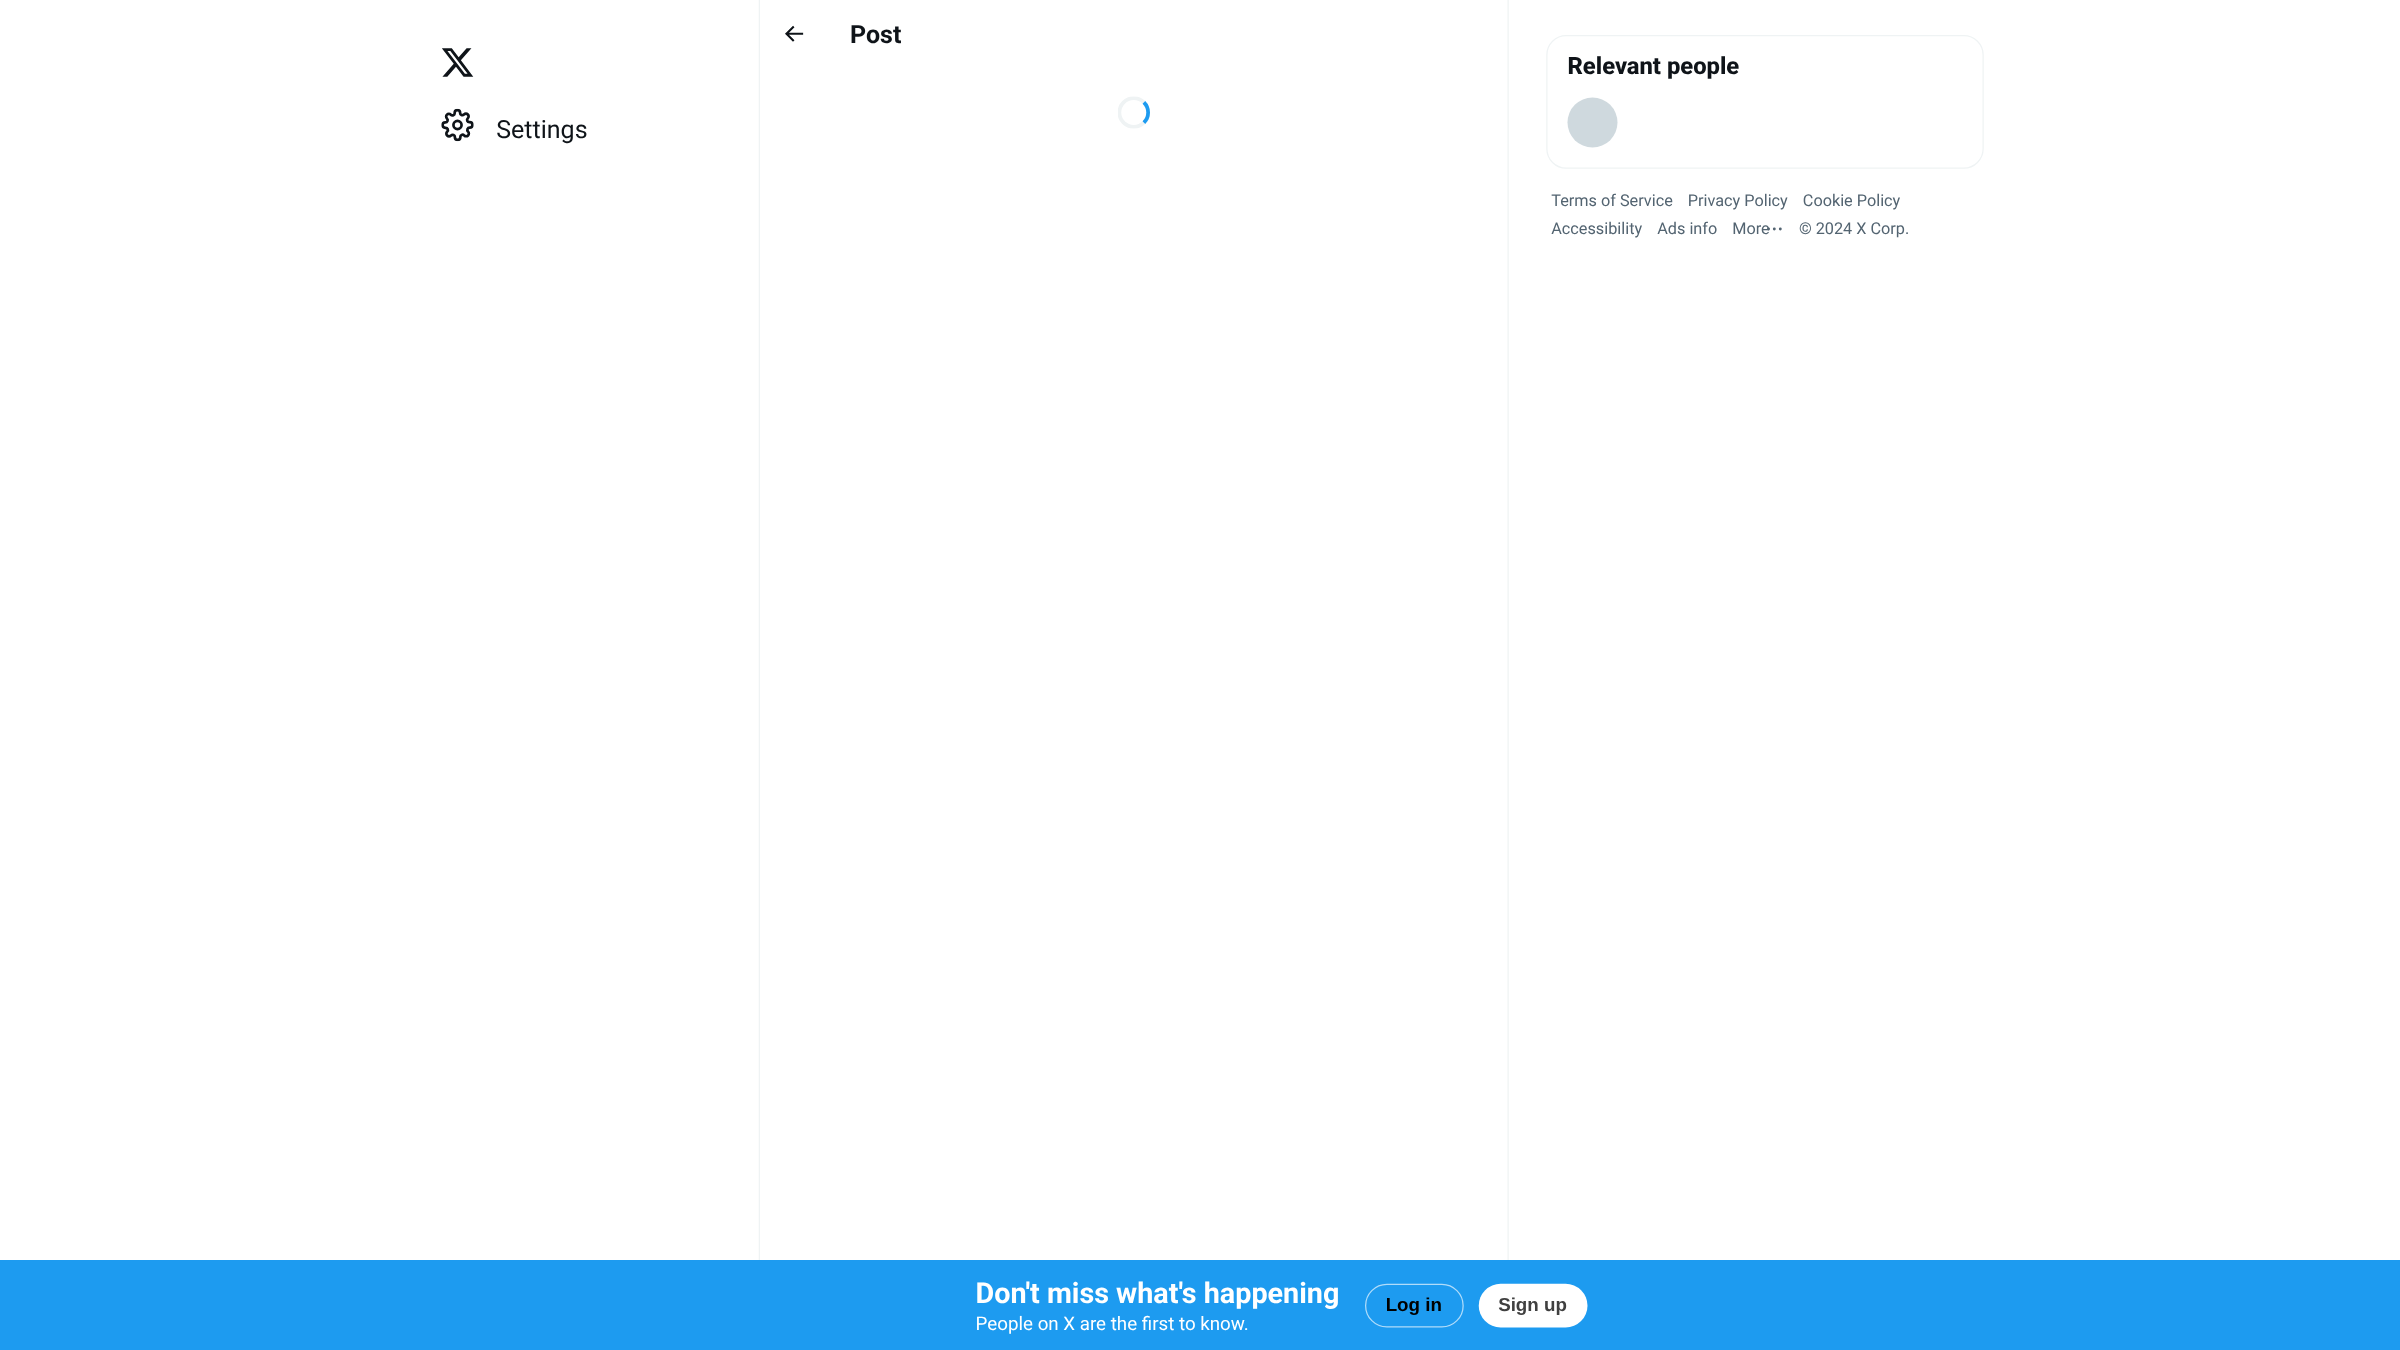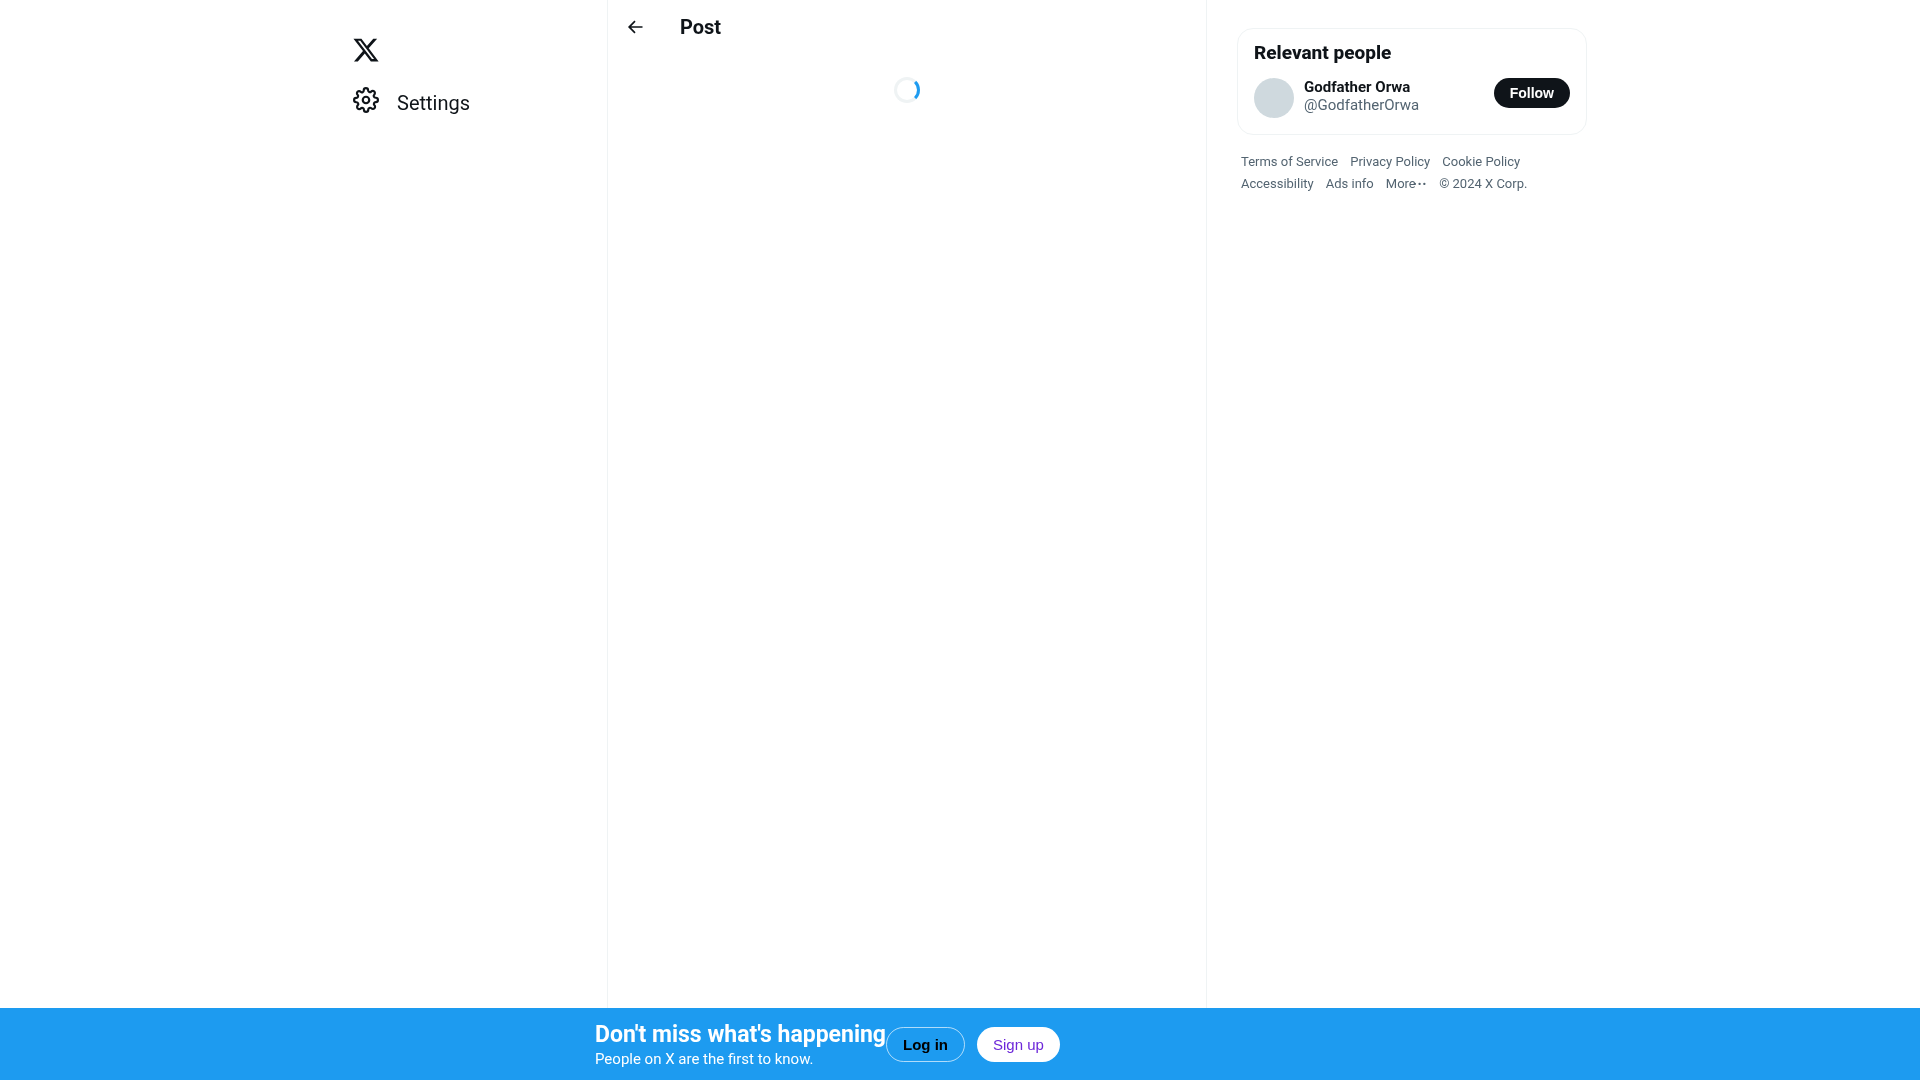--- a/index.html
+++ b/index.html
@@ -142,43 +142,44 @@
   color: #fff;
   height: 72px;
   display: flex;
   justify-content: center;
   align-items: center;
 }
 .banner-inner {
   width: 990px;
   display: flex;
   align-items: center;
-  justify-content: flex-start;
+  justify-content: center;
   padding-left: 130px;
+  gap: 20px;
 }
 .banner-text h2 { font-size: 23px; font-weight: 700; }
 .banner-text p { font-size: 15px; margin-top: 2px; }
 .banner-buttons { display: flex; gap: 12px; }
 .btn-login {
   border: 1px solid rgba(255,255,255,0.65);
   background: transparent;
   color: #000000;
   border-radius: 9999px;
   font-size: 15px;
   font-weight: 700;
   padding: 8px 16px;
   cursor: pointer;
 }
 .btn-signup {
   background: #fff;
-  color: #6d28d9;
+  color: #404040;
   border: none;
   border-radius: 9999px;
   font-size: 15px;
-  font-weight: 400;
+  font-weight: 700;
   padding: 8px 16px;
   cursor: pointer;
 }
 </style>
 </head>
 <body>
 
 <div class="layout">
 
   <div class="left-col">
@@ -211,27 +212,20 @@
       <div class="spinner"></div>
     </div>
   </div>
 
   <div class="right-col">
     <div class="rp-card">
       <div class="rp-title">Relevant people</div>
       <div class="rp-row">
         <div class="avatar"></div>
         <div class="rp-info">
-          <div class="rp-name-line">
-            <div>
-              <div class="rp-name">Godfather Orwa</div>
-              <div class="rp-handle">@GodfatherOrwa</div>
-            </div>
-            <button class="follow-btn">Follow</button>
-          </div>
         </div>
       </div>
     </div>
 
     <div class="footer-links">
       <span>Terms of Service</span>
       <span>Privacy Policy</span>
       <span>Cookie Policy</span>
       <span>Accessibility</span>
       <span>Ads info</span>

